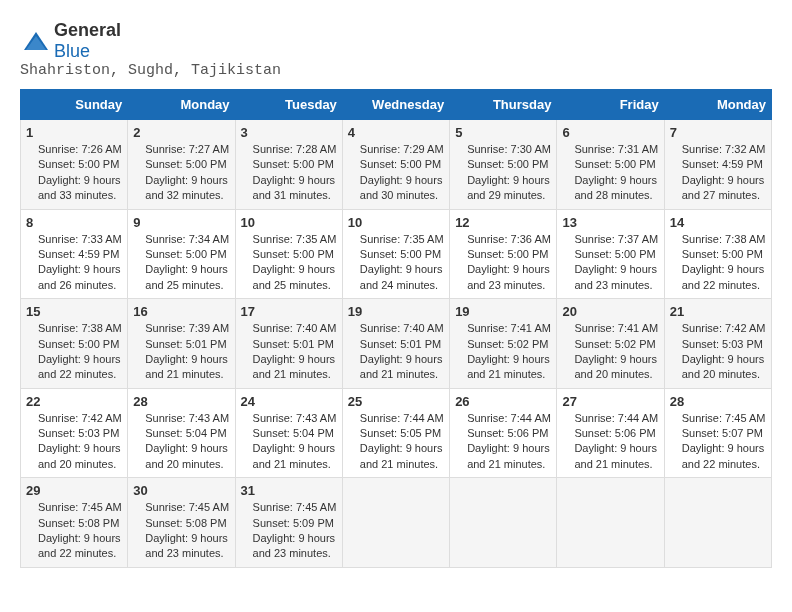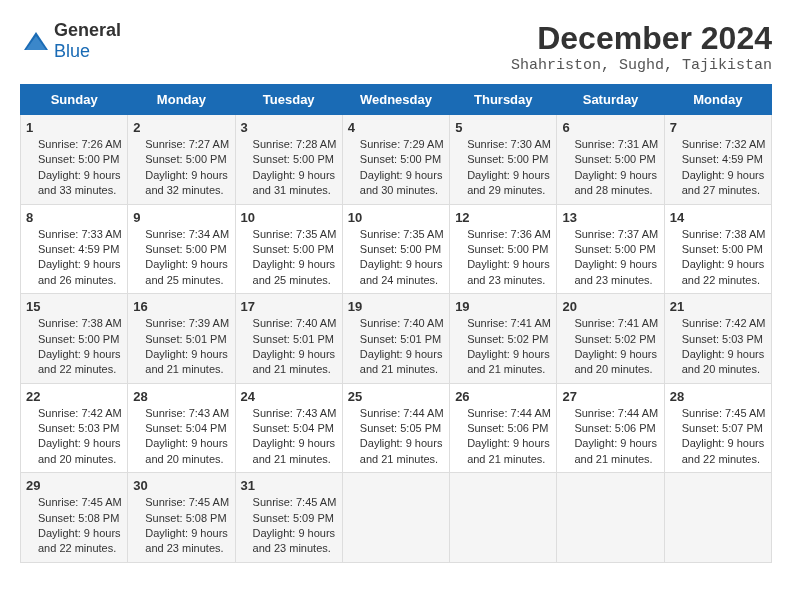--- a/index.html
+++ b/index.html
@@ -8,20 +8,21 @@
       background: #fff;
       width: 792px;
       min-height: 612px;
       padding: 20px;
     }
     .header {
       display: flex;
       align-items: flex-start;
       justify-content: space-between;
       margin-bottom: 10px;
+      flex-direction: column;
     }
     .logo {
       display: flex;
       align-items: center;
       gap: 4px;
     }
     .logo-text-general {
       font-size: 18px;
       font-weight: bold;
       color: #333;
@@ -53,21 +54,21 @@
       width: 100%;
       border-collapse: collapse;
       font-size: 11px;
     }
     thead tr {
       background-color: #1a6bb5;
       color: #fff;
     }
     thead th {
       padding: 7px 5px;
-      text-align: center;
+      text-align: right;
       font-size: 13px;
       font-weight: bold;
       border: 1px solid #1a6bb5;
     }
     tbody tr {
       vertical-align: top;
     }
     tbody tr:nth-child(odd) {
       background-color: #f5f5f5;
     }
@@ -105,34 +106,33 @@
     <svg class="logo-icon" viewBox="0 0 28 22">
       <polygon points="14,2 26,20 2,20" fill="#1a6bb5"></polygon>
       <polygon points="14,6 24,20 4,20" fill="#5ba3e0" opacity="0.5"></polygon>
     </svg>
     <div>
       <span class="logo-text-general">General</span><br>
       <span class="logo-text-blue">Blue</span>
     </div>
   </div>
   <div class="title-block">
-    <div class="calendar-title">December 2024</div>
     <div class="calendar-subtitle">Shahriston, Sughd, Tajikistan</div>
   </div>
 </div>
 
 <table>
   <thead>
     <tr>
       <th>Sunday</th>
       <th>Monday</th>
       <th>Tuesday</th>
       <th>Wednesday</th>
       <th>Thursday</th>
-      <th>Saturday</th>
+      <th>Friday</th>
       <th>Monday</th>
     </tr>
   </thead>
   <tbody id="calendar-body">
   <tr>
         <td>
         <span class="day-number">1</span>
         <div class="day-info">
           Sunrise: 7:26 AM<br>
           Sunset: 5:00 PM<br>

